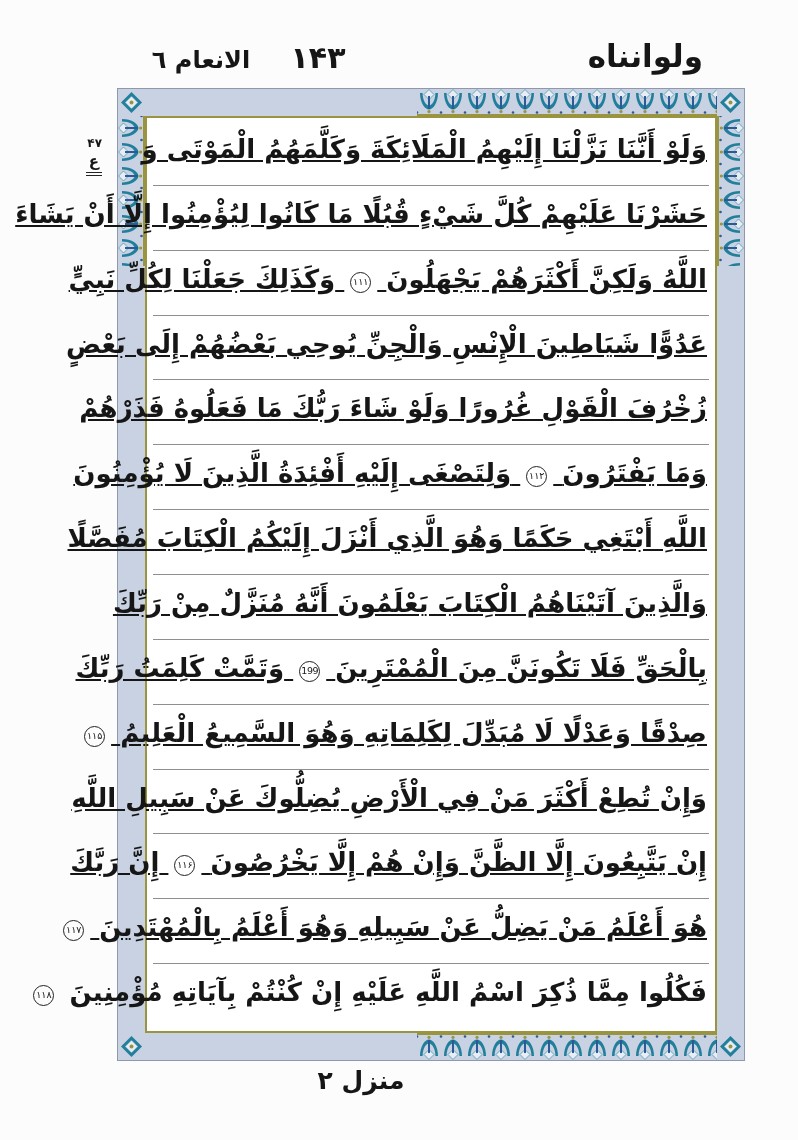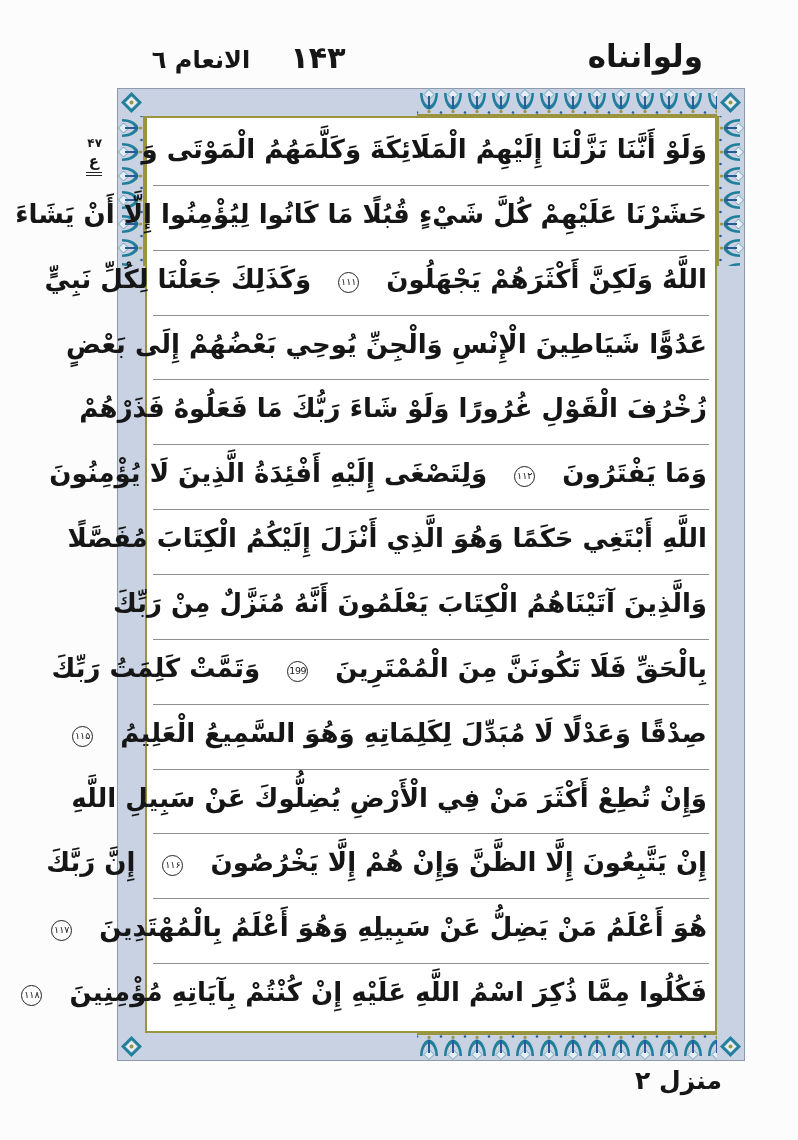--- a/index.html
+++ b/index.html
@@ -38,27 +38,27 @@
   .c-band{fill:var(--band);} .c-teal{fill:var(--teal);} .c-blue{fill:var(--blue);}
   .c-gold{fill:var(--gold);} .c-pale{fill:var(--pale);stroke:var(--teal);stroke-width:.6;}
 
   
   .inner{position:absolute;left:27px;top:27px;right:27px;bottom:27px;
          border:2px solid var(--gold);background:#ffffff;box-sizing:border-box;}
   .text-area{position:absolute;inset:3px 6px;display:flex;flex-direction:column;direction:rtl;}
   .line{flex:1;min-height:0;font-size:26px;font-weight:700;line-height:56px;
         text-align:justify;text-align-last:justify;white-space:nowrap;overflow:visible;
         padding:0 2px;}
-  .line:not(:last-child){border-bottom:1px solid var(--separator);}
+  .line:not(:last-child){border-bottom:1px solid var(--separator);text-decoration:underline;}
   .aya{display:inline-block;box-sizing:border-box;width:21px;height:21px;border:1.4px solid #222;
        border-radius:50%;font-size:9.5px;font-weight:400;line-height:18px;text-align:center;
-       text-align-last:center;vertical-align:3px;margin:0 18px;letter-spacing:-.5px;}
+       text-align-last:center;vertical-align:3px;margin:0 6px;letter-spacing:-.5px;}
 
   
-  .footer{position:absolute;top:1066px;left:0;width:722px;
+  .footer{position:absolute;top:1066px;left:0;width:722px;text-align:center;
           font-size:25px;font-weight:700;}
 </style>
 </head>
 <body>
 
 <svg width="0" height="0" style="position:absolute" aria-hidden="true">
   <defs>
     <pattern id="pat-h" width="24" height="27" patternUnits="userSpaceOnUse">
       <rect width="24" height="27" class="c-band"></rect>
       <path class="c-pale" d="M12,0.5 L17,5.5 L12,10.5 L7,5.5 Z"></path>

